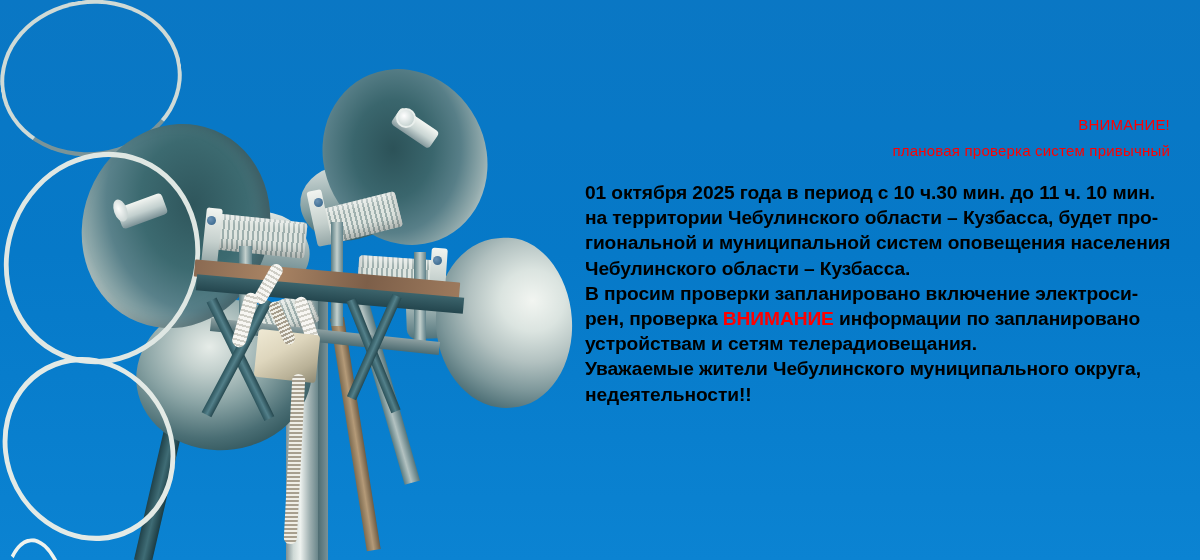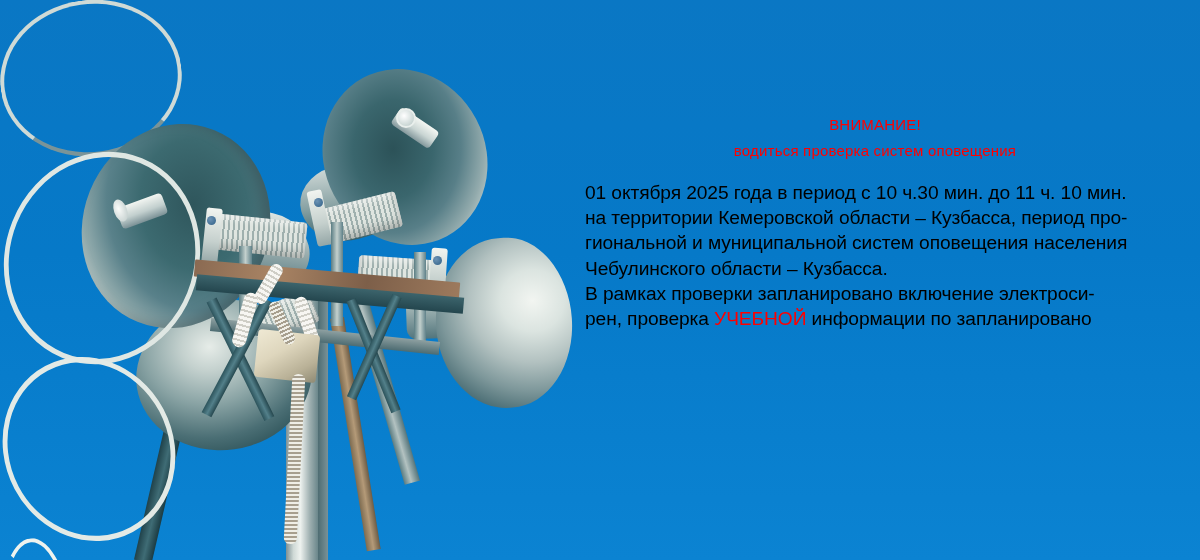--- a/index.html
+++ b/index.html
@@ -251,36 +251,36 @@
   #hose-1 { left:238px; top:292px; width:14px; height:56px; transform:rotate(16deg); }
   #hose-2 { left:300px; top:296px; width:13px; height:48px; transform:rotate(-18deg); }
   #hose-3 { left:262px; top:262px; width:13px; height:44px; transform:rotate(30deg); }
 
   
   #text-panel {
     position:absolute; left:580px; top:0; width:620px; height:560px;
   }
   #headline {
     position:absolute; left:0; top:112px; width:590px;
-    text-align:center;
+    text-align:right;
     color:#ff0000;
     font-size:15px; line-height:26px;
     letter-spacing:.2px;
   }
   #headline .ln2 { display:block; }
 
   #body-text {
     position:absolute; left:5px; top:180px; width:615px;
     color:#000000;
     font-size:19.2px;
     line-height:25.2px;
     letter-spacing:-.1px;
     white-space:nowrap;
   }
-  #body-text .line { display:block; }
+  #body-text .line { display:block;font-weight:bold; }
   .red { color:#ff0000; }
 </style>
 </head>
 <body>
 
 <div id="poster">
 
   <div id="photo">
 
     <div class="mast" id="mast-main"></div>
@@ -338,25 +338,28 @@
     <div class="hose" id="hose-2"></div>
     <div class="box" id="junction-box"></div>
     <div class="conduit" id="cond-2"></div>
     <div class="conduit" id="cond-1"></div>
   </div>
 
   <div id="text-panel">
 
     <div id="headline">
       <span class="ln1">ВНИМАНИЕ!</span>
-      <span class="ln2">водиться проверка систем оповещения</span>
+      <span class="ln2">плановая проверка систем привычный</span>
     </div>
 
     <div id="body-text">
       <span class="line">01 октября 2025 года в период с 10 ч.30 мин. до 11 ч. 10 мин.</span>
-      <span class="line">на территории Кемеровской области – Кузбасса, период про-</span>
+      <span class="line">на территории Чебулинского области – Кузбасса, будет про-</span>
       <span class="line">гиональной и муниципальной систем оповещения населения</span>
       <span class="line">Чебулинского области – Кузбасса.</span>
-      <span class="line">В рамках проверки запланировано включение электроси-</span>
-      <span class="line"><span>рен, проверка </span><span class="red">УЧЕБНОЙ</span><span> информации по запланировано</span></span>
+      <span class="line">В просим проверки запланировано включение электроси-</span>
+      <span class="line"><span>рен, проверка </span><span class="red">ВНИМАНИЕ</span><span> информации по запланировано</span></span>
+      <span class="line">устройствам и сетям телерадиовещания.</span>
+      <span class="line">Уважаемые жители Чебулинского муниципального округа,</span>
+      <span class="line">недеятельности!!</span>
     </div>
   </div>
 </div>
 
 </body></html>

